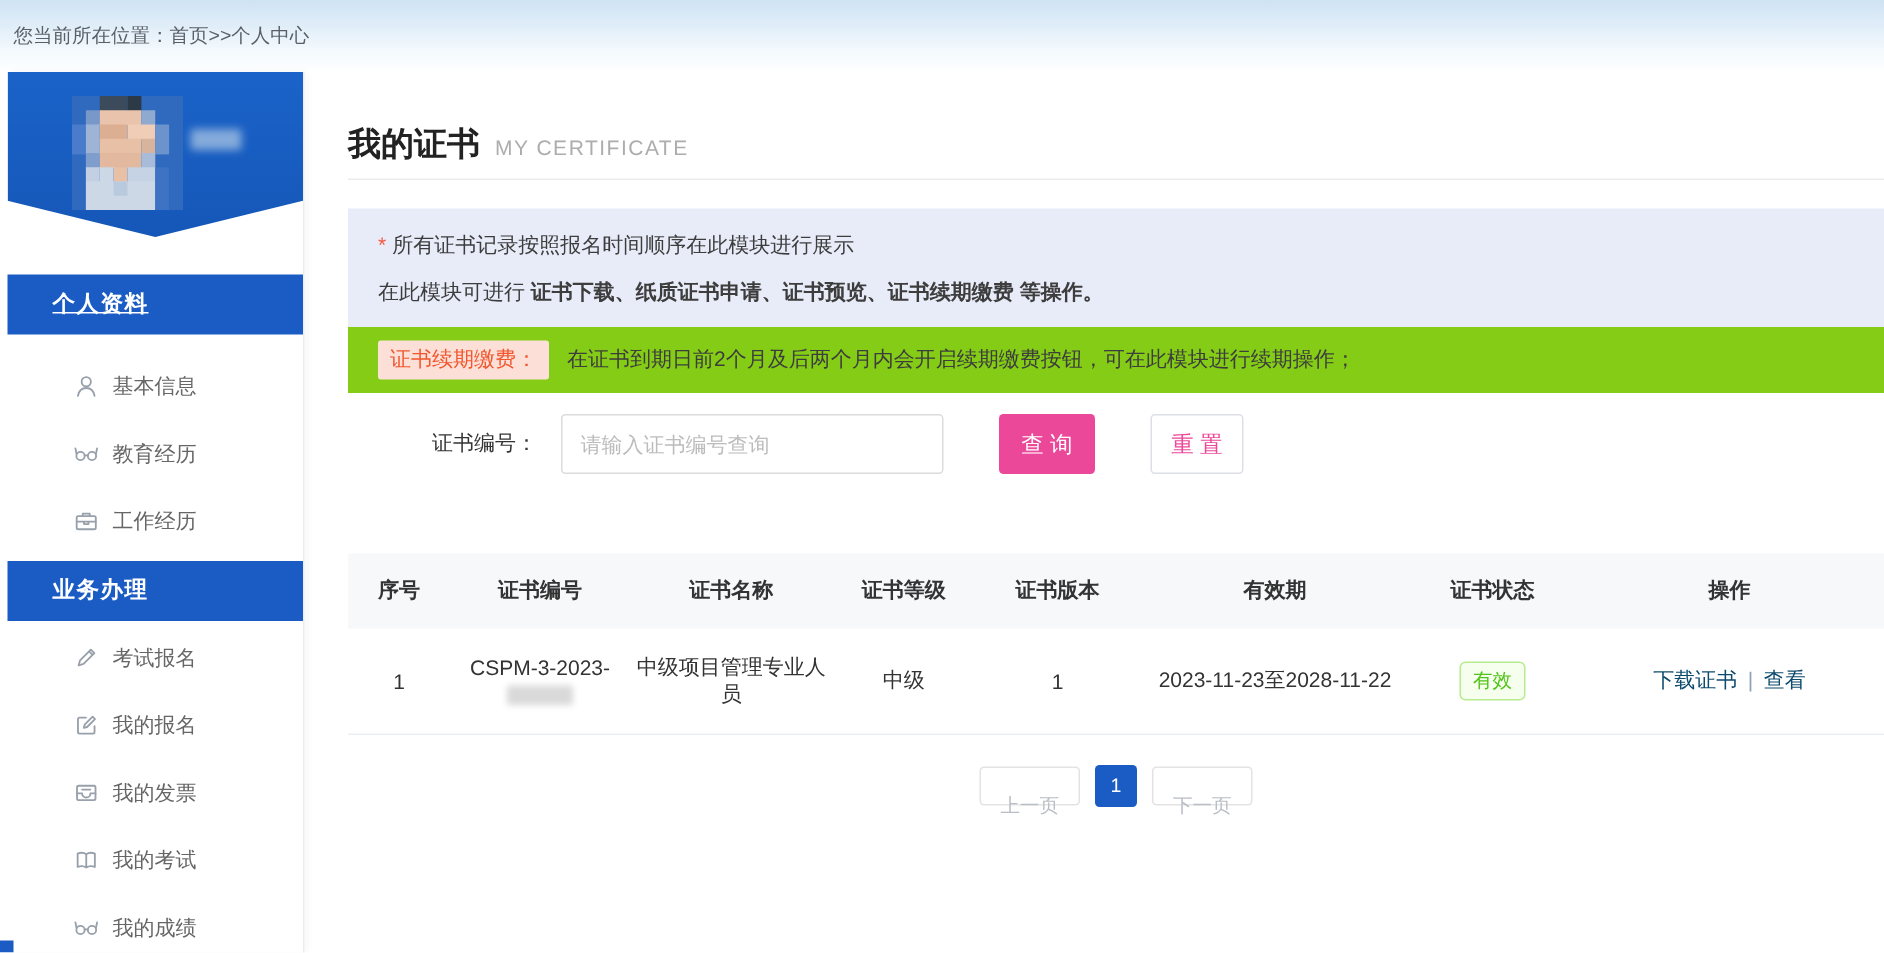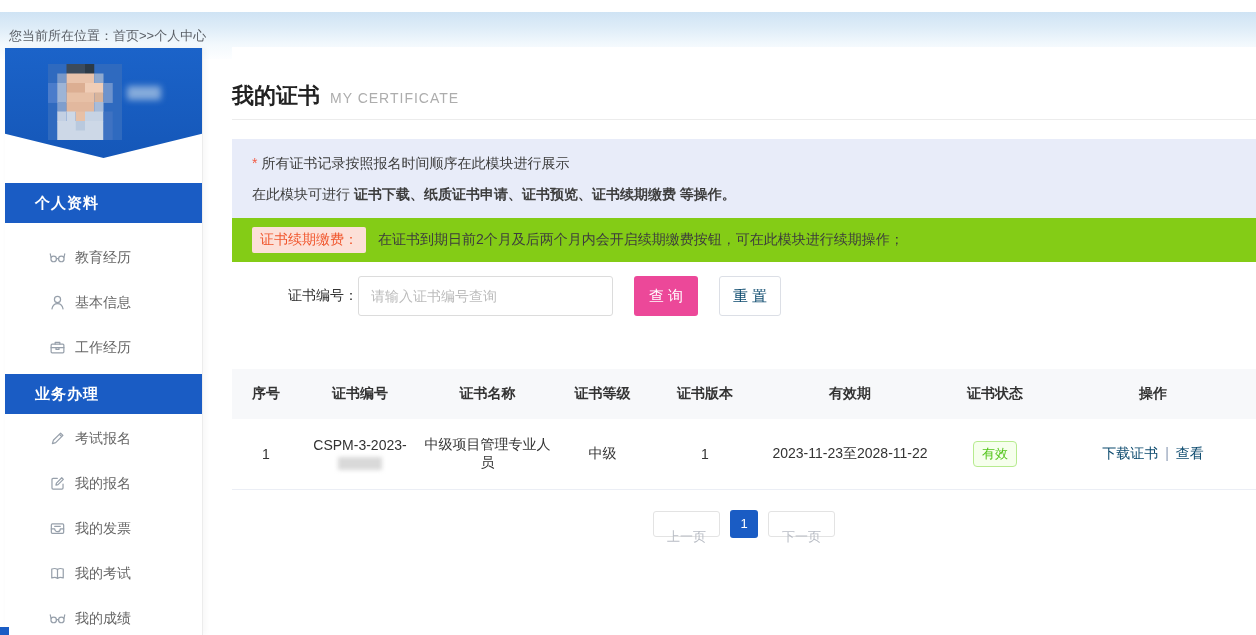--- a/index.html
+++ b/index.html
@@ -1,38 +1,38 @@
 <!DOCTYPE html>
 <html><head>
 <meta charset="utf-8">
 <style>
   * { margin:0; padding:0; box-sizing:border-box; }
   html,body { width:1256px; height:635px; overflow:hidden; background:#fff;
     font-family:"Liberation Sans","DejaVu Sans",sans-serif; }
   .page { position:relative; width:1256px; height:635px; background:#fff; }
 
   
-  .topbar { position:absolute; top:12px; left:0; width:1256px; height:47px;
+  .topbar { position:absolute; top:0; left:0; width:1256px; height:47px;
     background:linear-gradient(180deg,#cfe3f4 0%,#dfedf8 35%,#f3f9fd 70%,#fdfeff 100%); }
   .topbar-inner { display:flex; align-items:center; height:100%; padding-left:9px;
     font-size:13px; color:#5a5f66; }
   .topbar-inner span { white-space:pre; }
 
   
   .sidebar { position:absolute; left:5px; top:48px; width:198px; bottom:0;
     background:#fff; border-right:1px solid #ececec; box-shadow:2px 0 6px rgba(0,0,0,0.04); }
   .banner { position:relative; width:100%; height:110px;
     background:linear-gradient(180deg,#1b63c9 0%,#1557b8 100%);
     clip-path:polygon(0 0,100% 0,100% 78%,50% 100%,0 78%); }
   .avatar-svg { position:absolute; left:43px; top:16px; width:74px; height:76px; }
   .name-blur { position:absolute; left:122px; top:38px; width:34px; height:14px;
     background:#85abdb; filter:blur(3px); border-radius:2px; }
   .side-header { height:40px; line-height:40px; background:#1a5cc4; color:#fff;
     font-size:15px; font-weight:bold; padding-left:30px; letter-spacing:1px; }
-  .side-header.first { margin-top:25px; }
+  .side-header.first { margin-top:25px;text-decoration:underline; }
   .side-header.second { margin-top:4px; }
   .side-group.g1 { padding-top:12px; }
   .side-group.g2 { padding-top:2px; }
   .side-item { height:45px; display:flex; align-items:center; padding-left:44px;
     font-size:14px; color:#666; cursor:pointer; }
   .side-item .ic { width:17px; height:17px; margin-right:9px; display:inline-flex; }
   .side-item svg { width:17px; height:17px; stroke:#97a0ab; fill:none;
     stroke-width:1.15; stroke-linecap:round; stroke-linejoin:round; }
   .corner-chip { position:absolute; left:0; bottom:0; width:9px; height:8px; background:#1a5cc4; }
 
@@ -47,30 +47,30 @@
     font-size:14px; color:#3d3d3d; line-height:22px; }
   .notice-line2 { margin-top:9px; }
   .star { color:#f25a43; margin-right:4px; }
   .bold-seg { font-weight:bold; }
 
   .notice-box2 { background:#84cc16; padding:9px 20px; display:flex;
     align-items:center; font-size:14px; color:#3d3d3d; }
   .renew-badge { background:#fce0d8; color:#f0572e; padding:4px 8px;
     border-radius:2px; margin-right:12px; white-space:nowrap; }
 
-  .search-row { margin-top:14px; padding-left:56px; display:flex; align-items:center; }
+  .search-row { margin-top:14px; padding-left:56px; display:flex; align-items:center;gap:16px; }
   .search-label { font-size:14px; color:#333; }
   .search-input { width:255px; height:40px; border:1px solid #dcdcdc; border-radius:3px;
     padding:0 12px; font-size:14px; color:#333; outline:none;
     font-family:"Liberation Sans","DejaVu Sans",sans-serif; }
   .search-input::placeholder { color:#bcbcbc; }
   .btn-query { margin-left:21px; width:64px; height:40px; background:#ec4899; color:#fff;
     border:none; border-radius:3px; font-size:15px; cursor:pointer;
     font-family:"Liberation Sans","DejaVu Sans",sans-serif; }
-  .btn-reset { margin-left:21px; width:62px; height:40px; background:#fff; color:#0c4a6e;
+  .btn-reset { margin-left:21px; width:62px; height:40px; background:#fff; color:#ec4899;
     border:1px solid #dcdfe6; border-radius:3px; font-size:15px; cursor:pointer;
     font-family:"Liberation Sans","DejaVu Sans",sans-serif; }
 
   table.cert { margin-top:53px; width:100%; border-collapse:collapse; table-layout:fixed; }
   table.cert col.c1{width:68px;} table.cert col.c2{width:120px;} table.cert col.c3{width:135px;}
   table.cert col.c4{width:95px;}  table.cert col.c5{width:110px;} table.cert col.c6{width:180px;}
   table.cert col.c7{width:110px;} table.cert col.c8{width:206px;}
   table.cert th { height:50px; background:#f7f8fa; font-size:14px; color:#333;
     font-weight:bold; text-align:center; }
   table.cert td { height:70px; font-size:14px; color:#333; text-align:center;
@@ -131,35 +131,35 @@
         <rect x="6" y="5" width="1" height="3" fill="#3e72c2"></rect>
       </svg>
       <div class="name-blur"></div>
     </div>
 
     <div class="side-header first">个人资料</div>
     <div class="side-group g1">
       <div class="side-item">
         <span class="ic">
           <svg viewBox="0 0 16 16">
+              <circle cx="8" cy="5.2" r="2.9"></circle>
+              <path d="M2.8 14c.6-3.4 2.6-4.9 5.2-4.9s4.6 1.5 5.2 4.9"></path>
+            </svg>
+        </span>
+        <span>基本信息</span>
+      </div>
+      <div class="side-item">
+        <span class="ic">
+          <svg viewBox="0 0 16 16">
               <circle cx="4.4" cy="9.4" r="2.6"></circle>
               <circle cx="11.6" cy="9.4" r="2.6"></circle>
               <path d="M7 9h2M1.9 8 1.2 4.6M14.1 8l.7-3.4"></path>
             </svg>
         </span>
         <span>教育经历</span>
-      </div>
-      <div class="side-item">
-        <span class="ic">
-          <svg viewBox="0 0 16 16">
-              <circle cx="8" cy="5.2" r="2.9"></circle>
-              <path d="M2.8 14c.6-3.4 2.6-4.9 5.2-4.9s4.6 1.5 5.2 4.9"></path>
-            </svg>
-        </span>
-        <span>基本信息</span>
       </div>
       <div class="side-item">
         <span class="ic">
           <svg viewBox="0 0 16 16">
               <rect x="2" y="4.8" width="12" height="8.2" rx="1"></rect>
               <path d="M5.8 4.8V3.2h4.4v1.6M2 8.2h12M6.6 8.2v1.6h2.8V8.2"></path>
             </svg>
         </span>
         <span>工作经历</span>
       </div>

